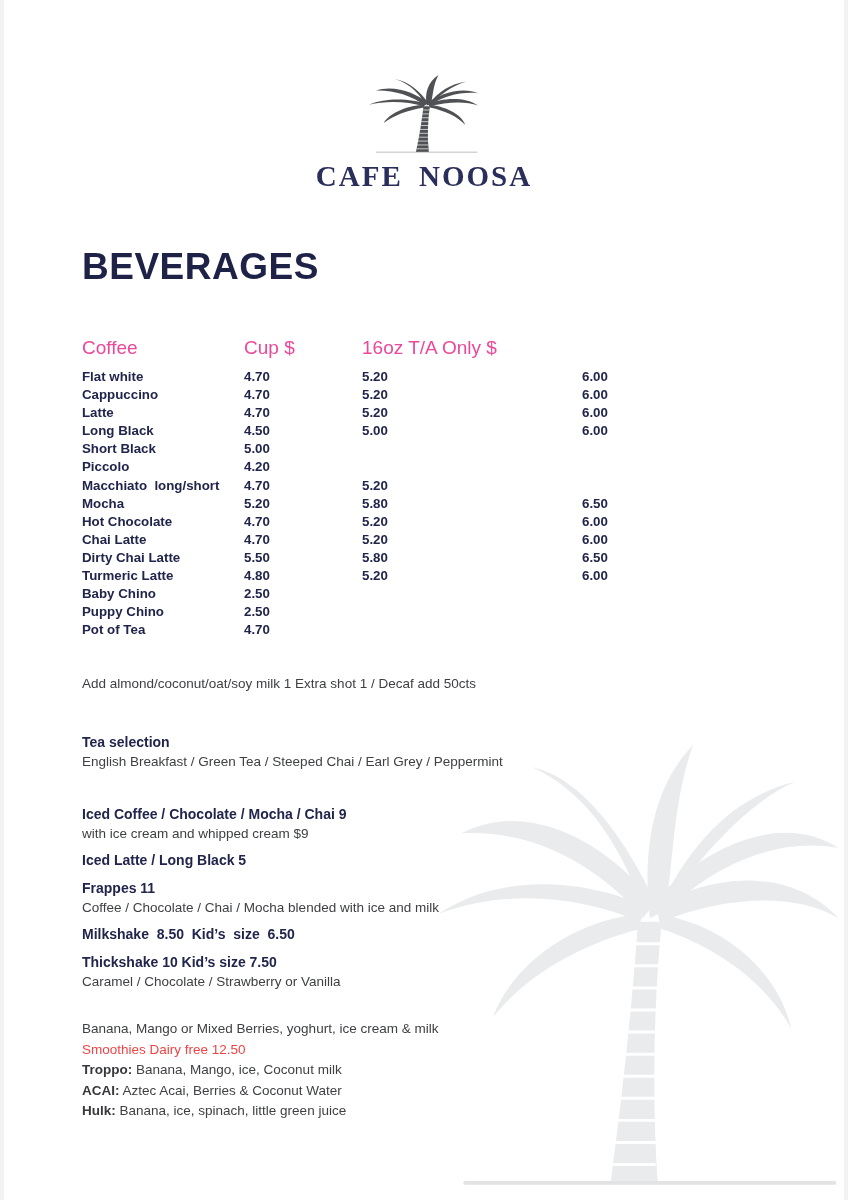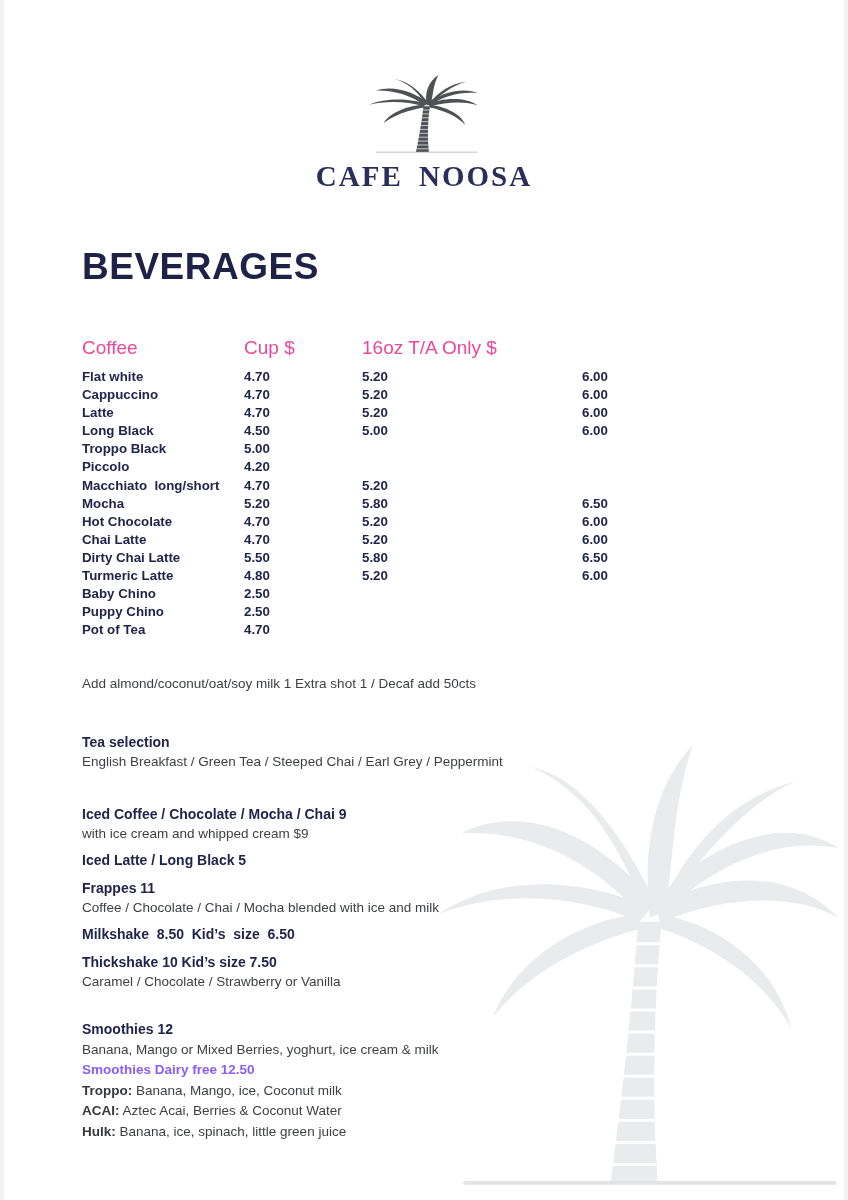--- a/index.html
+++ b/index.html
@@ -47,21 +47,21 @@
   }
   section p { margin:2px 0 0 0; font-size:13.5px; line-height:17px; color:#3e4043; }
   .sec-tea        { margin-top:42px; }
   .sec-iced-combo { margin-top:36px; }
   .sec-iced-latte { margin-top:10px; }
   .sec-frappes    { margin-top:11px; }
   .sec-milkshake  { margin-top:10px; }
   .sec-thickshake { margin-top:11px; }
   .sec-smoothies  { margin-top:30px; }
   .sec-smoothies p, .sec-smoothies h3 { line-height:18.5px; }
-  .bold-dark { font-weight:700; color:#8b5cf6; }
+  .bold-dark { font-weight:400; color:#ef4444; }
   .s-label { font-weight:700; color:#36383b; }
 </style>
 </head>
 <body>
 
 <svg width="0" height="0" style="position:absolute" aria-hidden="true">
   <defs>
     <g id="palm">
 
       <path d="M115 150 C111 112 117 78 137 56 C127 86 127 118 123 146 Z"></path>
@@ -129,21 +129,21 @@
     </div>
 
     <div class="t-row">
       <span class="c-item">Long Black</span>
       <span class="c-cup">4.50</span>
       <span class="c-mug">5.00</span>
       <span class="c-ta">6.00</span>
     </div>
 
     <div class="t-row">
-      <span class="c-item">Troppo Black</span>
+      <span class="c-item">Short Black</span>
       <span class="c-cup">5.00</span>
       <span class="c-mug"></span>
       <span class="c-ta"></span>
     </div>
 
     <div class="t-row">
       <span class="c-item">Piccolo</span>
       <span class="c-cup">4.20</span>
       <span class="c-mug"></span>
       <span class="c-ta"></span>
@@ -238,21 +238,20 @@
     <section class="sec-milkshake">
       <h3>Milkshake  8.50  Kid’s  size  6.50</h3>
     </section>
 
     <section class="sec-thickshake">
       <h3>Thickshake 10 Kid’s size 7.50</h3>
       <p>Caramel / Chocolate / Strawberry or Vanilla</p>
     </section>
 
     <section class="sec-smoothies">
-      <h3>Smoothies 12</h3>
       <p>Banana, Mango or Mixed Berries, yoghurt, ice cream &amp; milk</p>
       <p class="bold-dark">Smoothies Dairy free 12.50</p>
       <p><span class="s-label">Troppo:</span> <span>Banana, Mango, ice, Coconut milk</span></p>
       <p><span class="s-label">ACAI:</span> <span>Aztec Acai, Berries &amp; Coconut Water</span></p>
       <p><span class="s-label">Hulk:</span> <span>Banana, ice, spinach, little green juice</span></p>
     </section>
 
   </main>
 
 </div>

